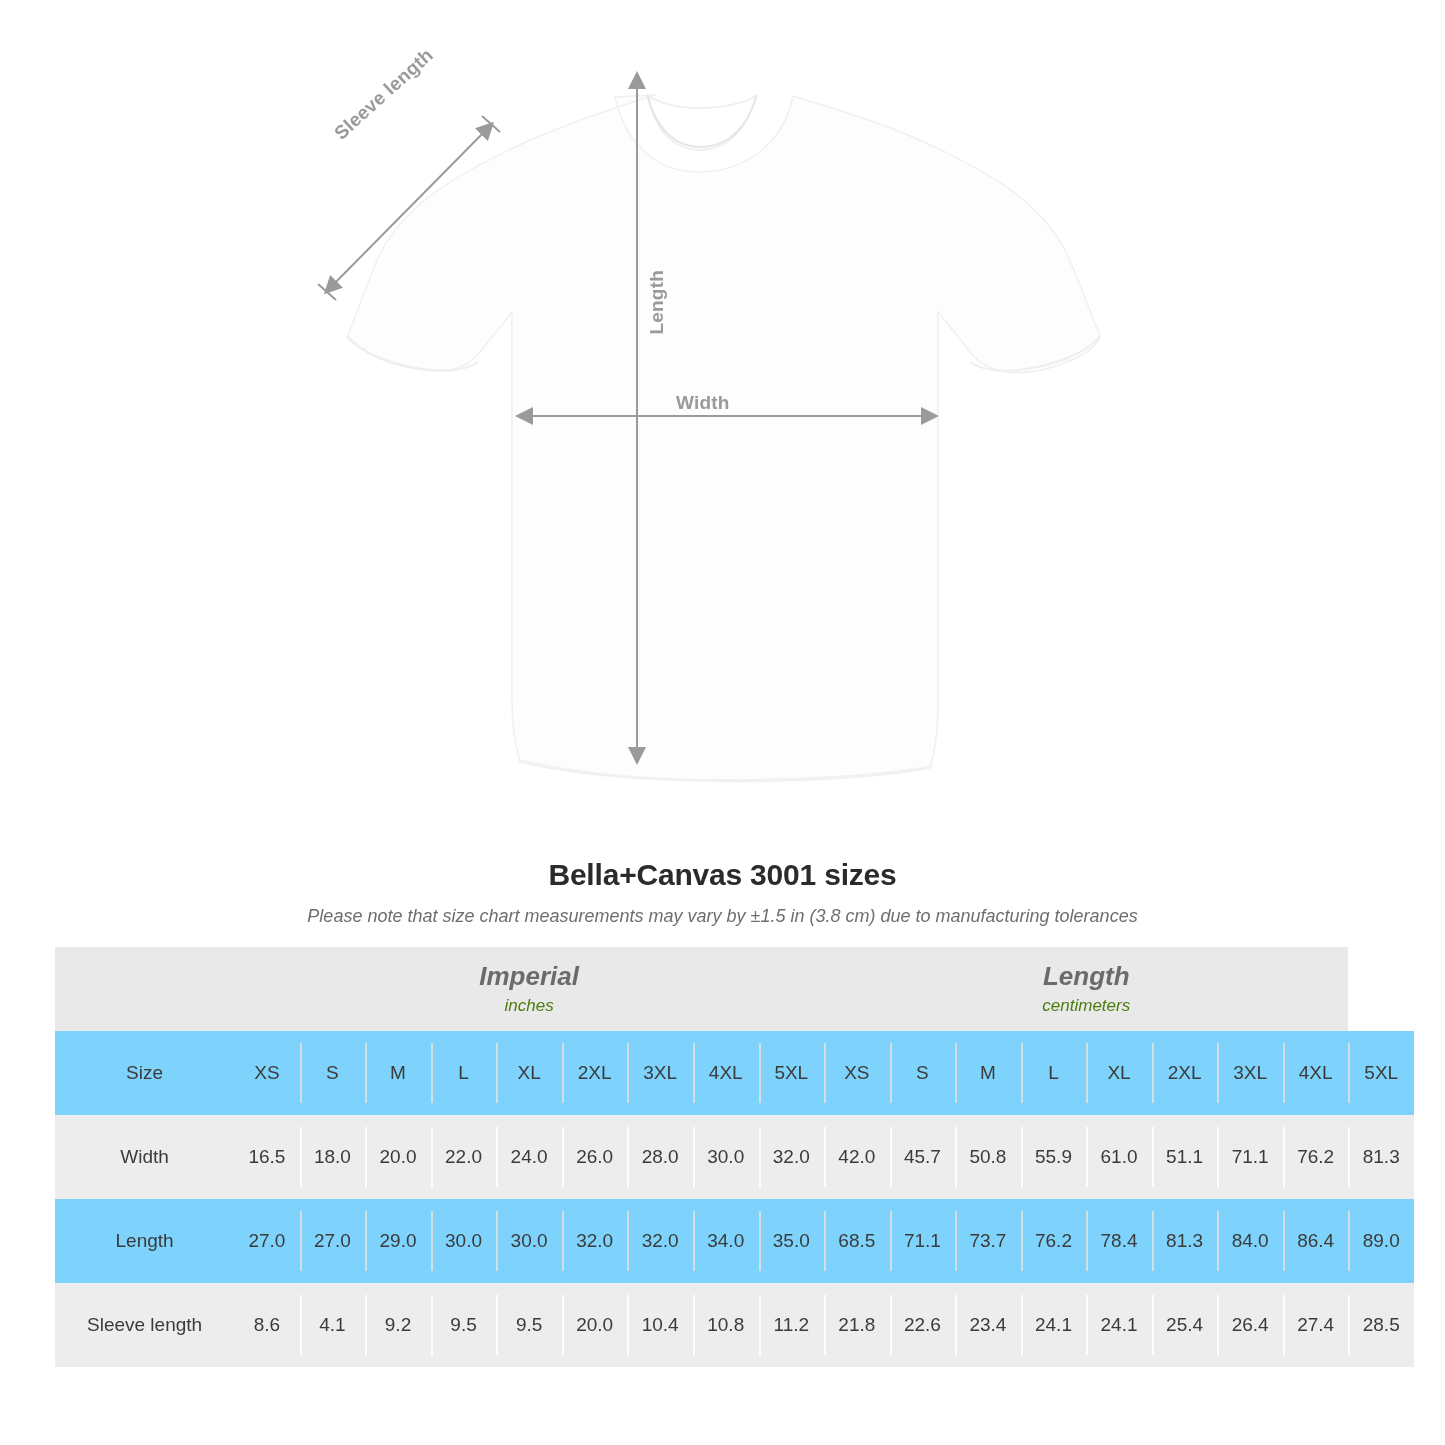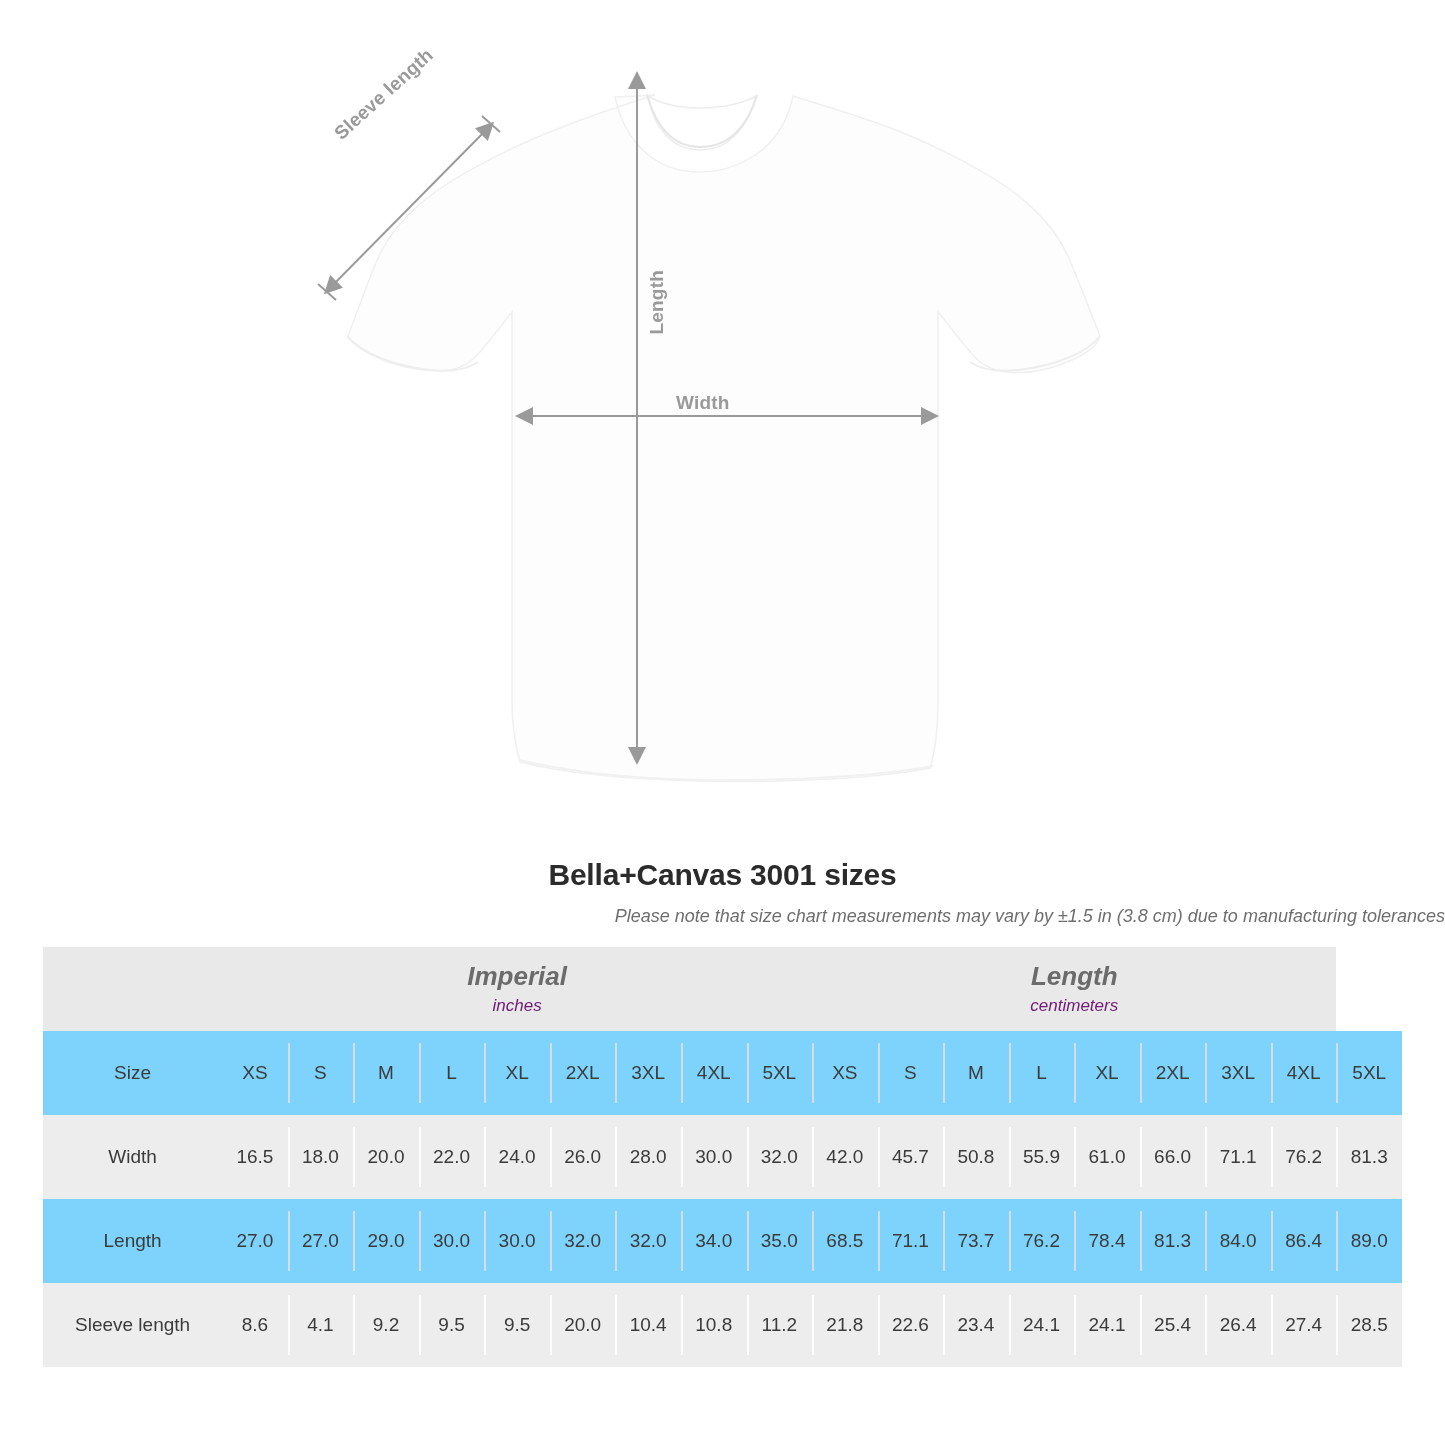--- a/index.html
+++ b/index.html
@@ -60,31 +60,31 @@
   .chart-title {
     text-align: center;
     font-size: 30px;
     font-weight: bold;
     color: #2b2b2b;
     margin: 0;
     padding-top: 28px;
     letter-spacing: -0.2px;
   }
   .chart-note {
-    text-align: right;
+    text-align: center;
     font-size: 18px;
     font-style: italic;
     color: #6e6e6e;
     margin: 14px 0 16px 0;
   }
 
   
   .table-wrap {
     position: absolute;
-    left: 43px;
+    left: 55px;
     top: 947px;
     width: 1359px;
   }
   table.size-table {
     border-collapse: collapse;
     width: 1359px;
     table-layout: fixed;
   }
   table.size-table td, table.size-table th {
     border: none;
@@ -107,21 +107,21 @@
   .unit-name {
     font-size: 26px;
     font-style: italic;
     font-weight: bold;
     color: #6b6b6b;
     line-height: 1.25;
   }
   .unit-sub {
     font-size: 17px;
     font-style: italic;
-    color: #701a75;
+    color: #4d7c0f;
     line-height: 1.5;
   }
 
   
   tr.band-light td { background: #7dd3fc; }
   tr.band-dark td { background: #ededed; }
 
   .row-head {
     font-weight: bold;
     color: #2f2f2f;
@@ -290,21 +290,21 @@
           <td class="data">24.0</td>
           <td class="data">26.0</td>
           <td class="data">28.0</td>
           <td class="data">30.0</td>
           <td class="data">32.0</td>
           <td class="data">42.0</td>
           <td class="data">45.7</td>
           <td class="data">50.8</td>
           <td class="data">55.9</td>
           <td class="data">61.0</td>
-          <td class="data">66.0</td>
+          <td class="data">51.1</td>
           <td class="data">71.1</td>
           <td class="data">76.2</td>
           <td class="data">81.3</td>
         </tr>
 
         <tr class="band-light">
           <td class="row-head">Length</td>
           <td class="data">27.0</td>
           <td class="data">27.0</td>
           <td class="data">29.0</td>

